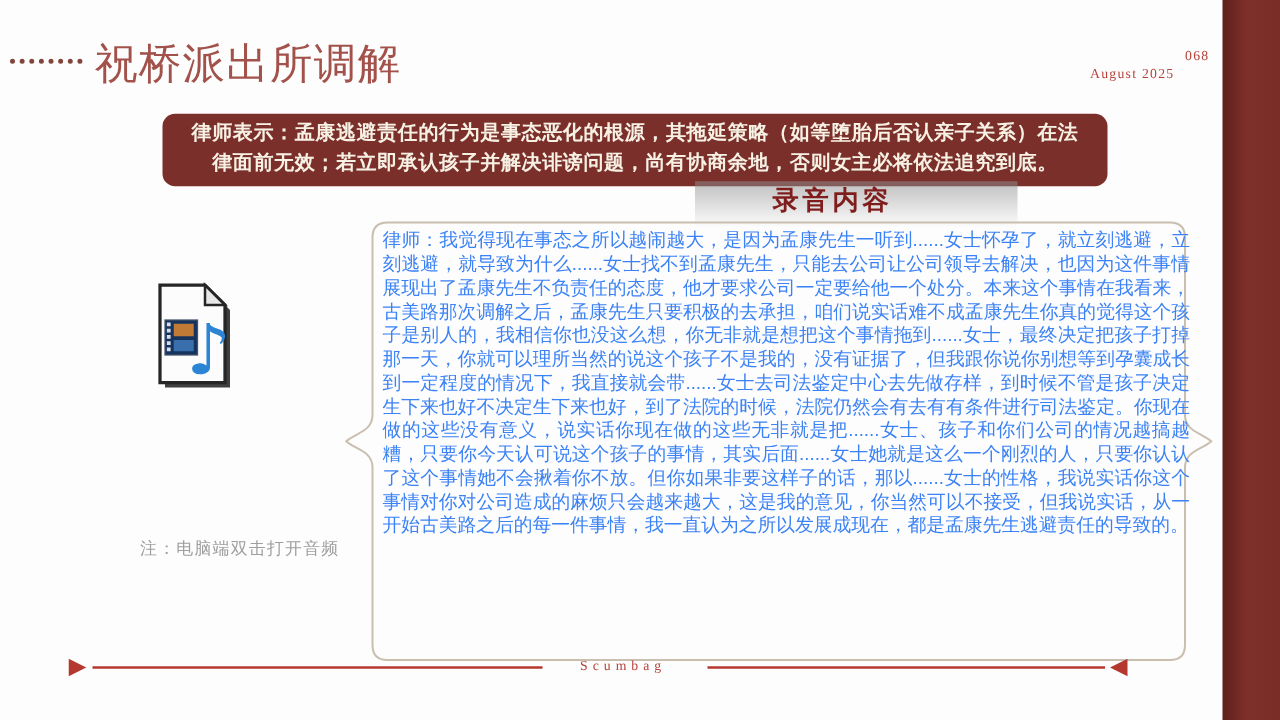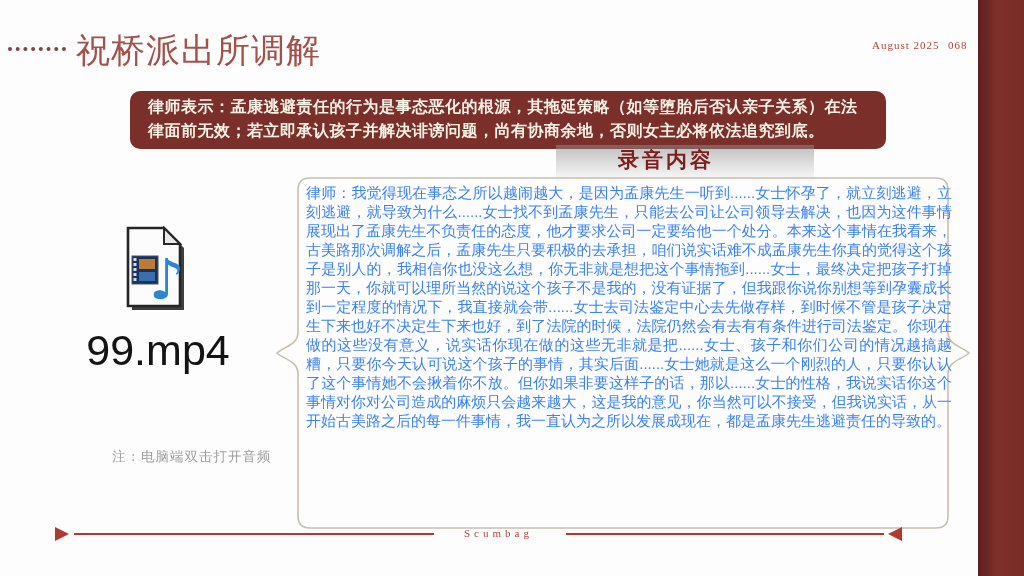--- a/index.html
+++ b/index.html
@@ -19,55 +19,55 @@
   .dotted-line {
     position:absolute; left:8px; top:47px; width:58px; height:0;
     border-top:4px dotted #82443b;
   }
   .page-title {
     position:absolute; left:76px; top:28px;
     font-family:"Liberation Serif", serif;
     font-size:34px; color:#a3524b; letter-spacing:1px; white-space:nowrap;
   }
   .slide-date {
-    position:absolute; left:872px; top:39px;
+    position:absolute; left:872px; top:53px;
     font-family:"Liberation Serif", serif;
     font-size:11px; color:#b5433a; letter-spacing:1px; white-space:nowrap;
   }
   .slide-pagenum {
     position:absolute; left:948px; top:39px;
     font-family:"Liberation Serif", serif;
     font-size:11px; color:#b5433a; letter-spacing:1px;
   }
   .banner {
     position:absolute; left:130px; top:91px; width:756px; min-height:55px;
     background:#7b2f2b; border-radius:10px;
     color:#f7f1e4; font-weight:bold;
     font-family:"Liberation Serif", serif;
     font-size:16px; line-height:24px; letter-spacing:0.5px;
-    padding:4px 18px 6px 18px;
+    text-align:center; padding:4px 18px 6px 18px;
   }
   .gray-band {
     position:absolute; left:556px; top:145px; width:258px; height:37px;
     background:linear-gradient(to bottom, rgba(140,140,140,0.55), rgba(255,255,255,0));
   }
   .recording-heading {
     position:absolute; left:585px; top:146px;
     font-family:"Liberation Serif", serif;
     font-weight:bold; font-size:21px; color:#7f1d1d; letter-spacing:3px;
     white-space:nowrap;
     margin-left:33px;
   }
   .file-icon { position:absolute; left:116px; top:222px; width:100px; height:100px; }
   .file-name {
     position:absolute; left:78px; top:326px; width:160px; text-align:center;
     font-size:43px; color:#141414; white-space:nowrap;
   }
   .file-note {
-    position:absolute; left:112px; top:448px;
+    position:absolute; left:112px; top:430px;
     font-size:13.5px; color:#9e9e9e; letter-spacing:1px; white-space:nowrap;text-align:right;
   }
   .caption {
     position:absolute; left:75px; top:484px;
     font-family:"Liberation Serif", serif;
     font-weight:bold; font-size:37px; color:#c00000; letter-spacing:0px;
     white-space:nowrap;
   }
   .brace-frame { position:absolute; left:0; top:0; width:1024px; height:576px; pointer-events:none; }
   .transcript {
@@ -127,21 +127,20 @@
         <rect x="17.5" y="51" width="3" height="3" fill="#d8dde5"></rect>
         <rect x="17.5" y="56" width="3" height="3" fill="#d8dde5"></rect>
         <rect x="23" y="37" width="16" height="10" fill="#c07a36"></rect>
         <rect x="23" y="50" width="16" height="9" fill="#3a6fae"></rect>
       </g>
 
       <text x="33" y="77" font-size="56" fill="#2b84d4" font-family="'DejaVu Sans', sans-serif">♪</text>
     </svg>
   </div>
 
-  <div class="file-name">99.mp4</div>
 
   <div class="file-note">注：电脑端双击打开音频</div>
 
   <svg class="brace-frame" viewBox="0 0 1024 576">
     <path d="M310 178 L936 178 Q948 178 948 190 L948 332
              C948 345 961 346 969 353
              C961 360 948 361 948 374
              L948 516 Q948 528 936 528 L310 528 Q298 528 298 516 L298 374
              C298 361 285 360 277 353
              C285 346 298 345 298 332

